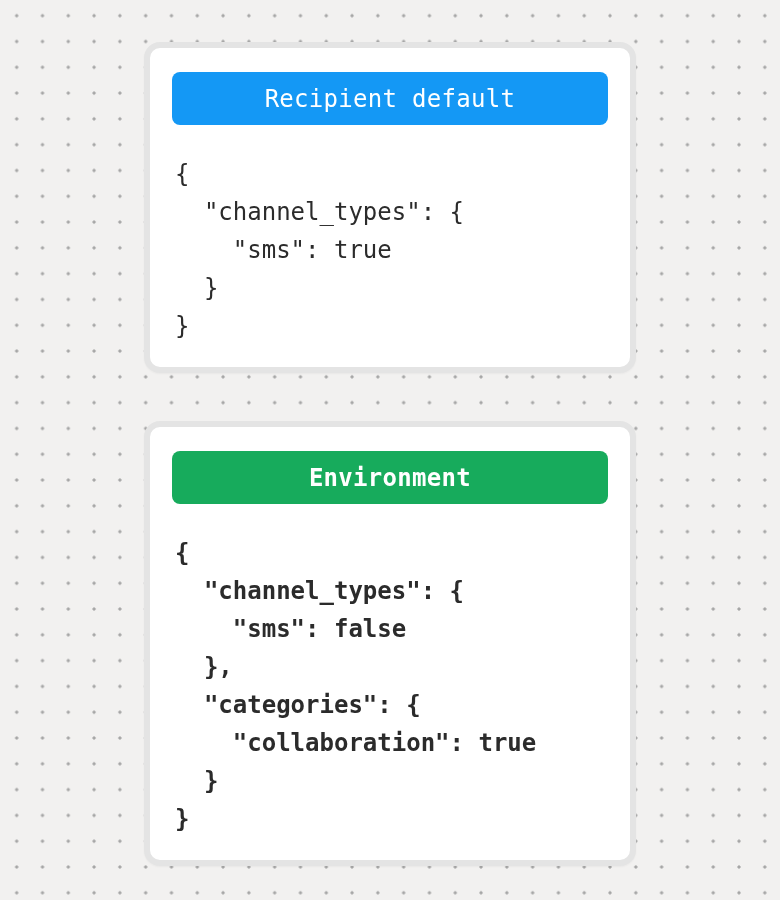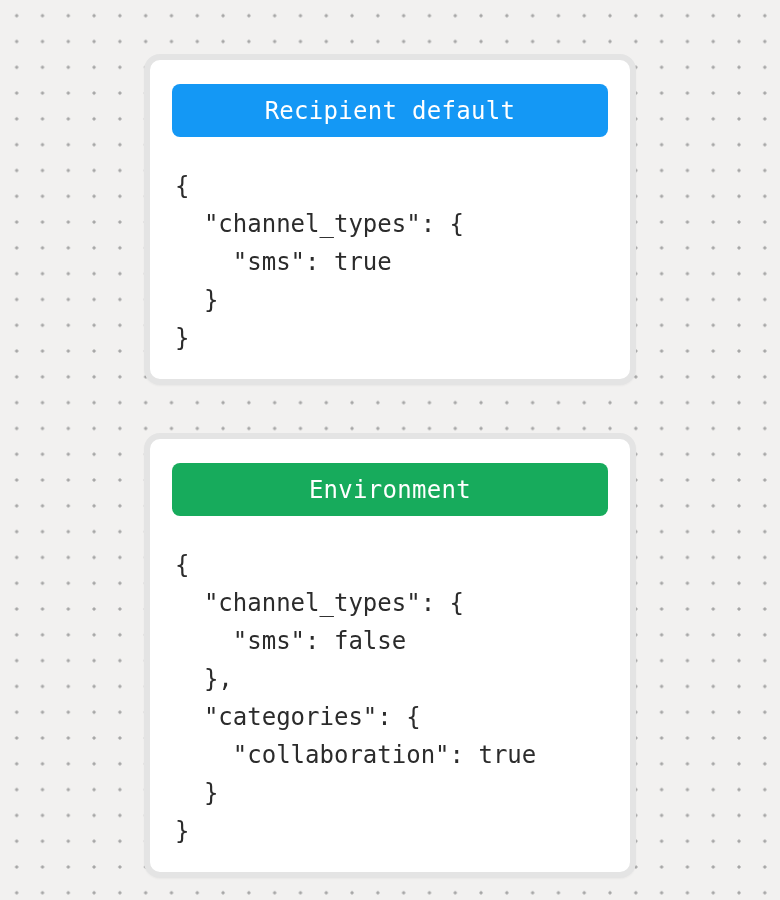--- a/index.html
+++ b/index.html
@@ -14,29 +14,30 @@
     font-family: "DejaVu Sans Mono", "Liberation Mono", monospace;
     overflow: hidden;
   }
   .canvas {
     width: 780px;
     height: 900px;
     padding-top: 42px;
   }
   .card {
     width: 492px;
-    margin: 12px auto;
+    margin: 0 auto;
     background: #ffffff;
     border: 6px solid #e4e4e4;
     border-radius: 16px;
     padding: 24px 22px 22px;
     box-shadow: 0 1px 2px rgba(0,0,0,0.04);
   }
   .card + .card {
     margin-top: 48px;
+    font-weight: bold;
   }
   .card-header {
     height: 53px;
     border-radius: 8px;
     display: flex;
     align-items: center;
     justify-content: center;
     color: #ffffff;
     font-size: 24px;
     letter-spacing: 0.3px;

